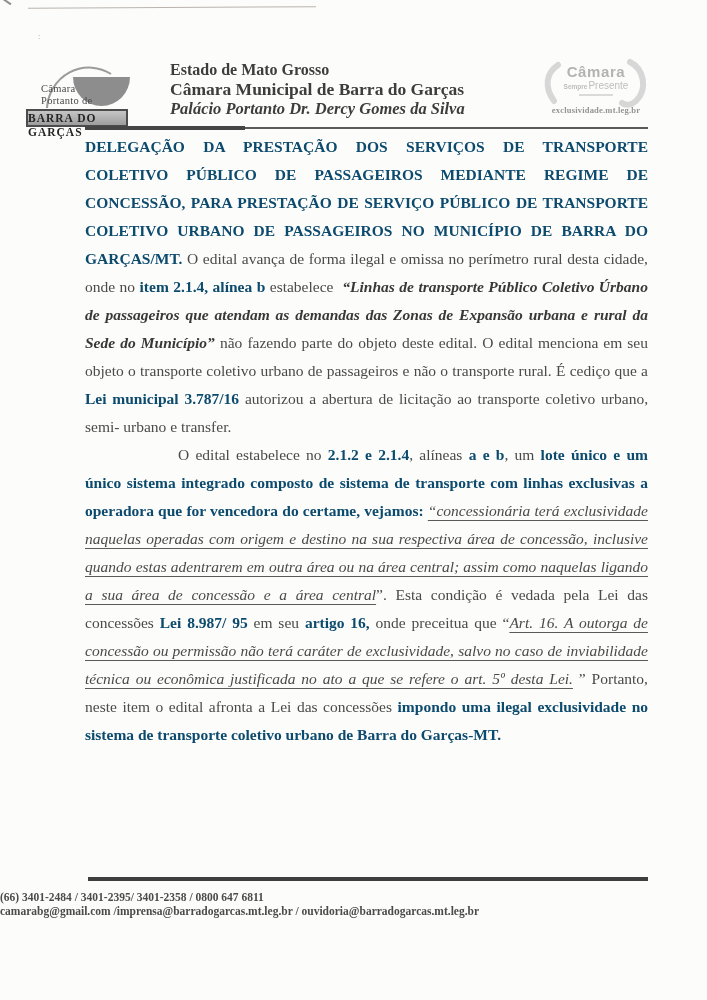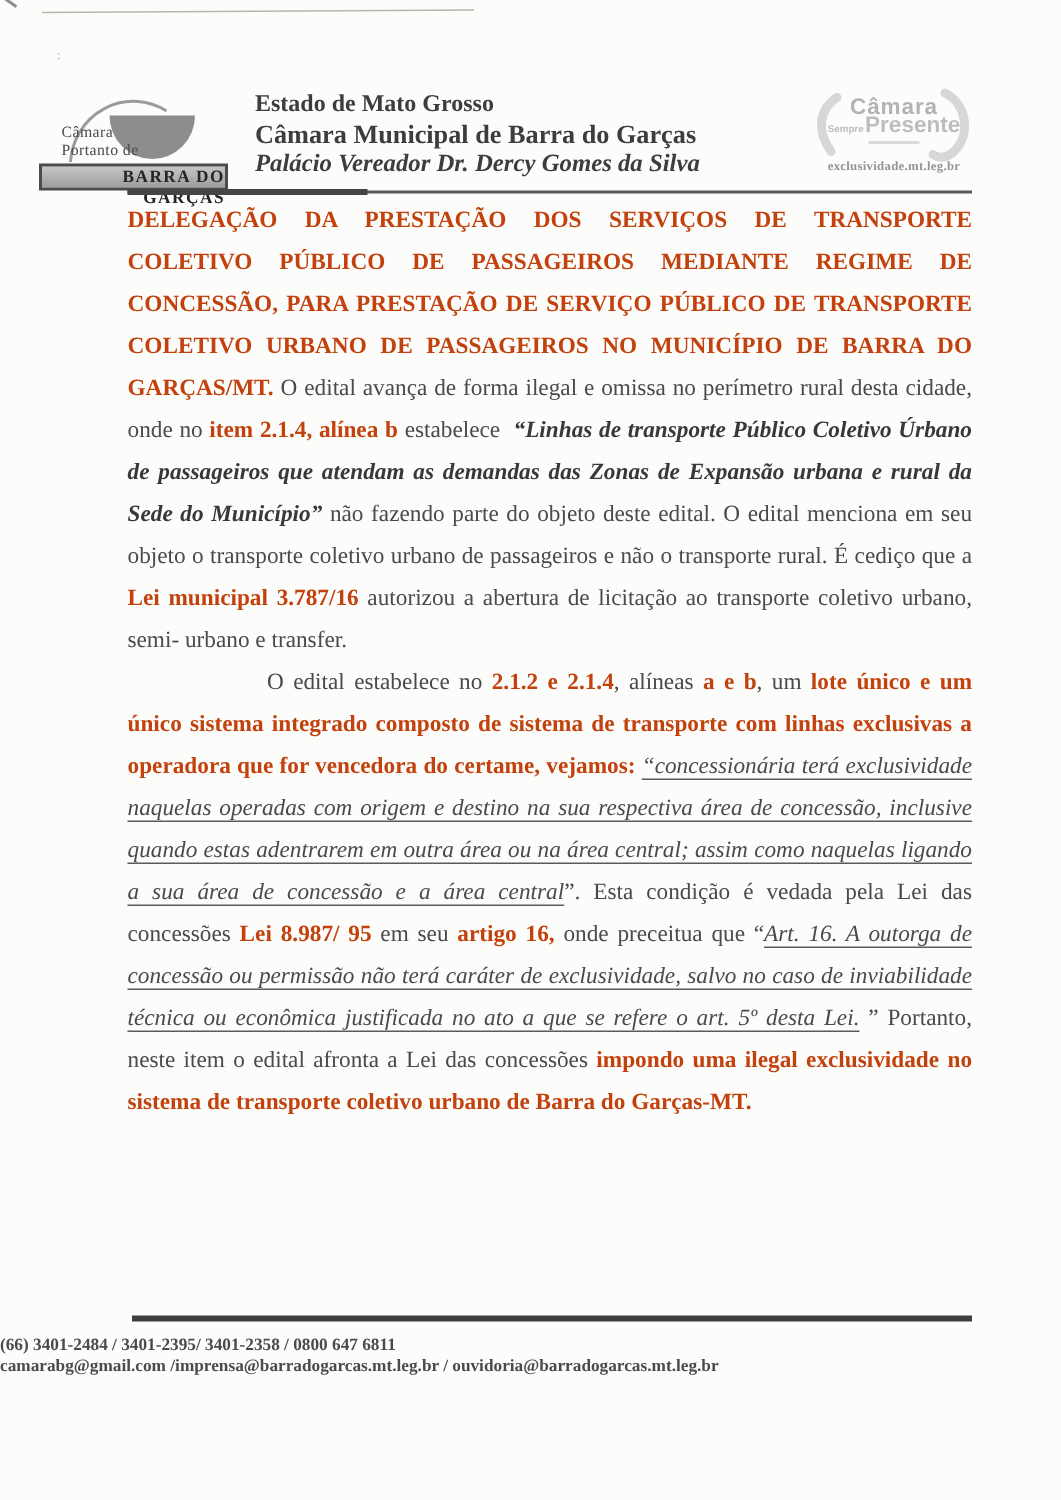--- a/index.html
+++ b/index.html
@@ -17,58 +17,58 @@
   .a1 { top:32px; left:38px; }
   .a2 { top:52px; left:6px; width:12px; height:2px; background:#8f8f8f; transform:rotate(35deg); }
 
   
   .logo-left { position:absolute; left:25px; top:63px; width:130px; height:64px; }
   .ll-svg { position:absolute; left:0; top:0; width:128px; height:46px; }
   .ll-arc { fill:none; stroke:#9b9b9b; stroke-width:2; }
   .ll-bowl { fill:#8d8d8d; }
   .ll-text { position:absolute; left:16px; top:20px; font-size:10.5px; line-height:11.5px;
     color:#4a4a4a; letter-spacing:0.3px; }
-  .ll-banner { position:absolute; left:1px; top:46px; width:126px; height:18px;
+  .ll-banner { position:absolute; left:1px; top:46px; width:102px; height:18px;
     background:linear-gradient(#c6c6c6,#9d9d9d); border:2px solid #4c4c4c;
     font-size:11.5px; font-weight:bold; color:#242424; letter-spacing:1px;
-    text-align:right; line-height:14px; }
+    text-align:left; line-height:14px; }
 
   
   .head-center { position:absolute; left:170px; top:61px; width:380px; color:#3d3d3d; }
   .h-state  { font-size:16px;   font-weight:bold; line-height:18px; }
   .h-org    { font-size:17.5px; font-weight:bold; line-height:20px; }
   .h-palace { font-size:16.5px; font-weight:bold; font-style:italic; line-height:19px; }
 
   
   .logo-right { position:absolute; left:538px; top:57px; width:116px; height:62px; text-align:center; }
   .lr-svg { position:absolute; left:0; top:0; width:116px; height:52px; }
   .lr-swirl { fill:none; stroke:#d7d7d7; stroke-width:6; stroke-linecap:round; }
   .lr-title { position:relative; margin-top:7px; font-size:15px; font-weight:bold;
     color:#b3b3b3; letter-spacing:0.6px; line-height:15px;
     font-family:"Liberation Sans", sans-serif; }
   .lr-sub { position:relative; line-height:9px; color:#bdbdbd;
     font-family:"Liberation Sans", sans-serif; }
   .lr-sempre { font-size:6.5px; font-weight:bold; margin-right:1px; }
-  .lr-presente { font-size:15px; font-weight:bold;margin-top:37px; }
+  .lr-presente { font-size:10px; font-weight:normal;margin-top:37px; }
   .lr-bar { position:relative; width:34px; height:2px; background:#dadada; margin:3px auto 0; }
   .lr-url { position:absolute; left:0; right:0; top:48px; font-size:8.5px; font-weight:bold;
     color:#949494; letter-spacing:0.2px; }
 
   
   .head-rule { position:absolute; left:85px; top:127px; width:563px; height:2px; background:#5a5a5a; }
   .head-rule-dark { position:absolute; left:85px; top:126px; width:160px; height:4px; background:#454545; }
   .foot-rule { position:absolute; left:88px; top:877px; width:560px; height:4px; background:#3e3e3e; }
 
   
   .doc-body { position:absolute; left:85px; top:133px; width:563px; color:#4a4a4a;
     font-size:15.5px; line-height:28px; text-align:justify; }
   .para { margin:0; }
   .para.indent { text-indent:93px; }
   .seg-r  { }
-  .seg-b  { font-weight:bold; color:#c2410c; }
+  .seg-b  { font-weight:bold; color:#0c4a6e; }
   .seg-bi { font-weight:bold; font-style:italic; color:#383838; }
   .seg-iu { font-style:italic; text-decoration:underline; text-underline-offset:4px;
     text-decoration-thickness:1px; text-decoration-color:#5a5a5a; }
 
   
   .footer { position:absolute; left:0; right:0; top:891px; text-align:left;
     font-size:11.5px; font-weight:bold; color:#4b4b4b; line-height:13.5px; }
 </style>
 </head>
 <body>
@@ -87,21 +87,21 @@
     <div class="ll-text">
       <div>Câmara</div>
       <div>Portanto de</div>
     </div>
     <div class="ll-banner">BARRA DO GARÇAS</div>
   </div>
 
   <div class="head-center">
     <div class="h-state">Estado de Mato Grosso</div>
     <div class="h-org">Câmara Municipal de Barra do Garças</div>
-    <div class="h-palace">Palácio Vereador Dr. Dercy Gomes da Silva</div>
+    <div class="h-palace">Palácio Portanto Dr. Dercy Gomes da Silva</div>
   </div>
 
   <div class="logo-right">
     <svg class="lr-svg" viewBox="0 0 116 52" aria-hidden="true">
       <path class="lr-swirl" d="M 20,8 C 8,16 6,30 16,44"></path>
       <path class="lr-swirl" d="M 92,5 C 106,12 110,32 98,44 C 94,48 88,49 84,46"></path>
     </svg>
     <div class="lr-title">Câmara</div>
     <div class="lr-sub"><span class="lr-sempre">Sempre</span><span class="lr-presente">Presente</span></div>
     <div class="lr-bar"></div>

